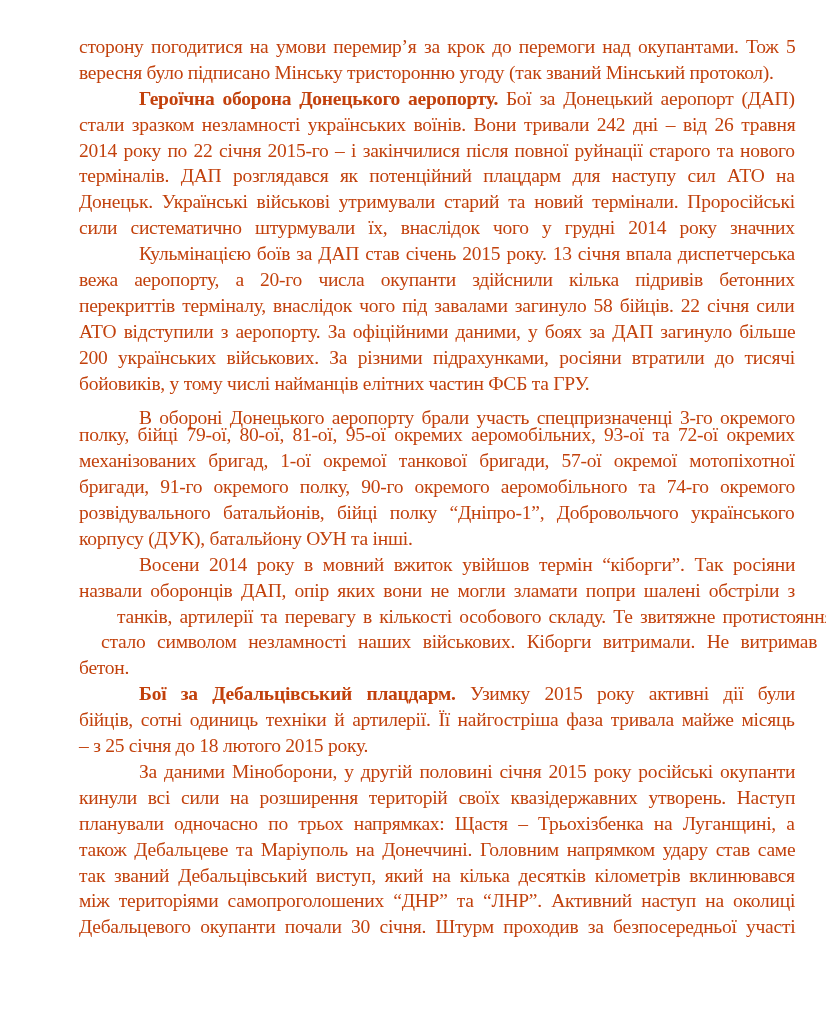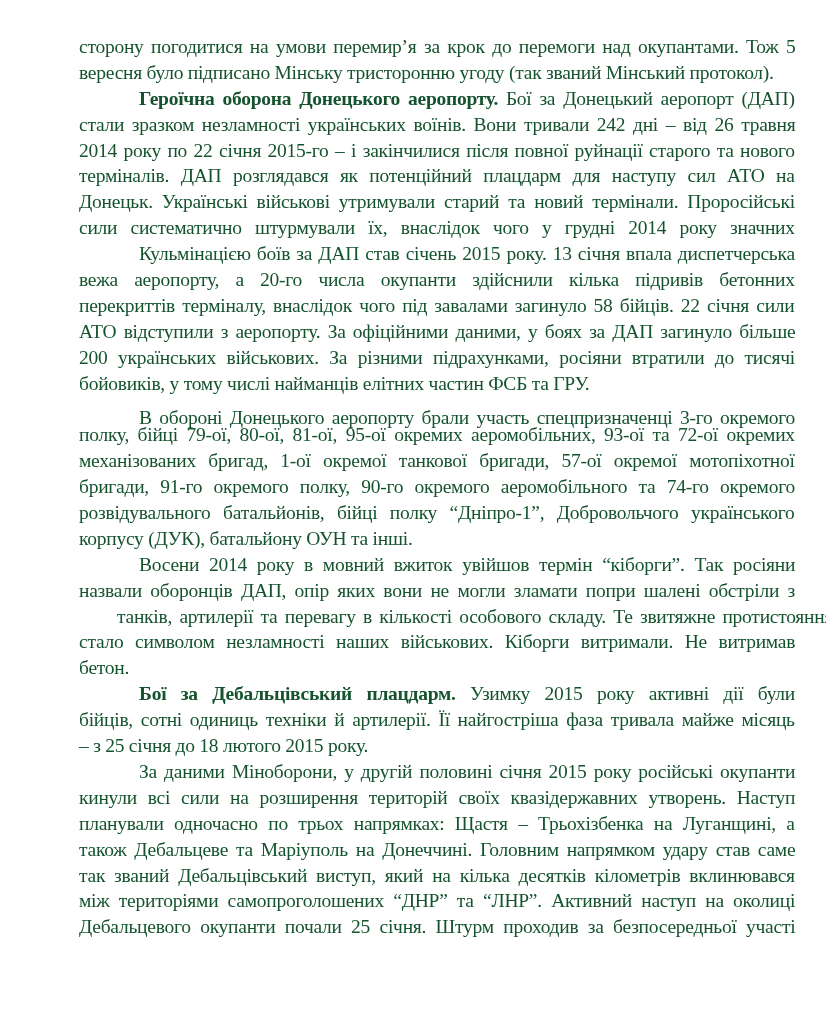--- a/index.html
+++ b/index.html
@@ -1,20 +1,20 @@
 <!DOCTYPE html>
 <html><head>
 <meta charset="utf-8">
 <style>
   html, body { margin: 0; padding: 0; background: #ffffff; }
   body { width: 826px; height: 1019px; overflow: hidden; position: relative; }
   .page {
     position: absolute; left: 79px; top: 34px; width: 716px;
     font-family: "Liberation Serif", "DejaVu Serif", serif;
-    font-size: 19.5px; color: #14532d;
+    font-size: 19.5px; color: #c2410c;
   }
   .line {
     height: 25.9px; line-height: 25.9px; white-space: nowrap;
     text-align: justify; text-align-last: justify;
     transform-origin: left center;
     letter-spacing: -0.25px;
   }
   .line.last { text-align-last: left; }
   .line.indent { padding-left: 60px; }
   .b { font-weight: bold; }
@@ -54,33 +54,33 @@
     <div class="line"><span style="display: inline-block; white-space: nowrap; word-spacing: 7.625px;">механізованих бригад, 1-ої окремої танкової бригади, 57-ої окремої мотопіхотної</span></div>
     <div class="line"><span style="display: inline-block; white-space: nowrap; word-spacing: 6.66667px;">бригади, 91-го окремого полку, 90-го окремого аеромобільного та 74-го окремого</span></div>
     <div class="line"><span style="display: inline-block; white-space: nowrap; word-spacing: 7.83333px;">розвідувального батальйонів, бійці полку “Дніпро-1”, Добровольчого українського</span></div>
     <div class="line last"><span style="display: inline-block; white-space: nowrap;">корпусу (ДУК), батальйону ОУН та інші.</span></div>
   </div>
 
   <div class="para">
     <div class="line indent"><span style="display: inline-block; white-space: nowrap; word-spacing: 5.2px;">Восени 2014 року в мовний вжиток увійшов термін “кіборги”. Так росіяни</span></div>
     <div class="line"><span style="display: inline-block; white-space: nowrap; word-spacing: 3.75px;">назвали оборонців ДАП, опір яких вони не могли зламати попри шалені обстріли з</span></div>
     <div class="line"><span style="display: inline-block; white-space: nowrap; word-spacing: 2.7px; margin-left: 38px;">танків, артилерії та перевагу в кількості особового складу. Те звитяжне протистояння</span></div>
-    <div class="line"><span style="display: inline-block; white-space: nowrap; word-spacing: 7px;">стало символом незламності наших військових. Кіборги витримали. Не витримав</span></div>
+    <div class="line"><span style="display: inline-block; white-space: nowrap; word-spacing: 7px; margin-left: 22px;">стало символом незламності наших військових. Кіборги витримали. Не витримав</span></div>
     <div class="line last"><span style="display: inline-block; white-space: nowrap;">бетон.</span></div>
   </div>
 
   <div class="para">
     <div class="line indent"><span style="display: inline-block; white-space: nowrap; word-spacing: 9.77778px;"><span class="b">Бої за Дебальцівський плацдарм.</span><span> Узимку 2015 року активні дії були</span></span></div>
     <div class="line"><span style="display: inline-block; white-space: nowrap; word-spacing: 3.18182px;">бійців, сотні одиниць техніки й артилерії. Її найгостріша фаза тривала майже місяць</span></div>
     <div class="line last"><span style="display: inline-block; white-space: nowrap;">– з 25 січня до 18 лютого 2015 року.</span></div>
   </div>
 
   <div class="para">
     <div class="line indent"><span style="display: inline-block; white-space: nowrap; word-spacing: 2.5px;">За даними Міноборони, у другій половині січня 2015 року російські окупанти</span></div>
     <div class="line"><span style="display: inline-block; white-space: nowrap; word-spacing: 6.22222px;">кинули всі сили на розширення територій своїх квазідержавних утворень. Наступ</span></div>
     <div class="line"><span style="display: inline-block; white-space: nowrap; word-spacing: 5.7px;">планували одночасно по трьох напрямках: Щастя – Трьохізбенка на Луганщині, а</span></div>
     <div class="line"><span style="display: inline-block; white-space: nowrap; word-spacing: 3.2px;">також Дебальцеве та Маріуполь на Донеччині. Головним напрямком удару став саме</span></div>
     <div class="line"><span style="display: inline-block; white-space: nowrap; word-spacing: 4.33333px;">так званий Дебальцівський виступ, який на кілька десятків кілометрів вклинювався</span></div>
     <div class="line"><span style="display: inline-block; white-space: nowrap; word-spacing: 4.66667px;">між територіями самопроголошених “ДНР” та “ЛНР”. Активний наступ на околиці</span></div>
-    <div class="line"><span style="display: inline-block; white-space: nowrap; word-spacing: 4.77778px;">Дебальцевого окупанти почали 25 січня. Штурм проходив за безпосередньої участі</span></div>
+    <div class="line"><span style="display: inline-block; white-space: nowrap; word-spacing: 4.77778px;">Дебальцевого окупанти почали 30 січня. Штурм проходив за безпосередньої участі</span></div>
   </div>
 
 </div>
 
 </body></html>

